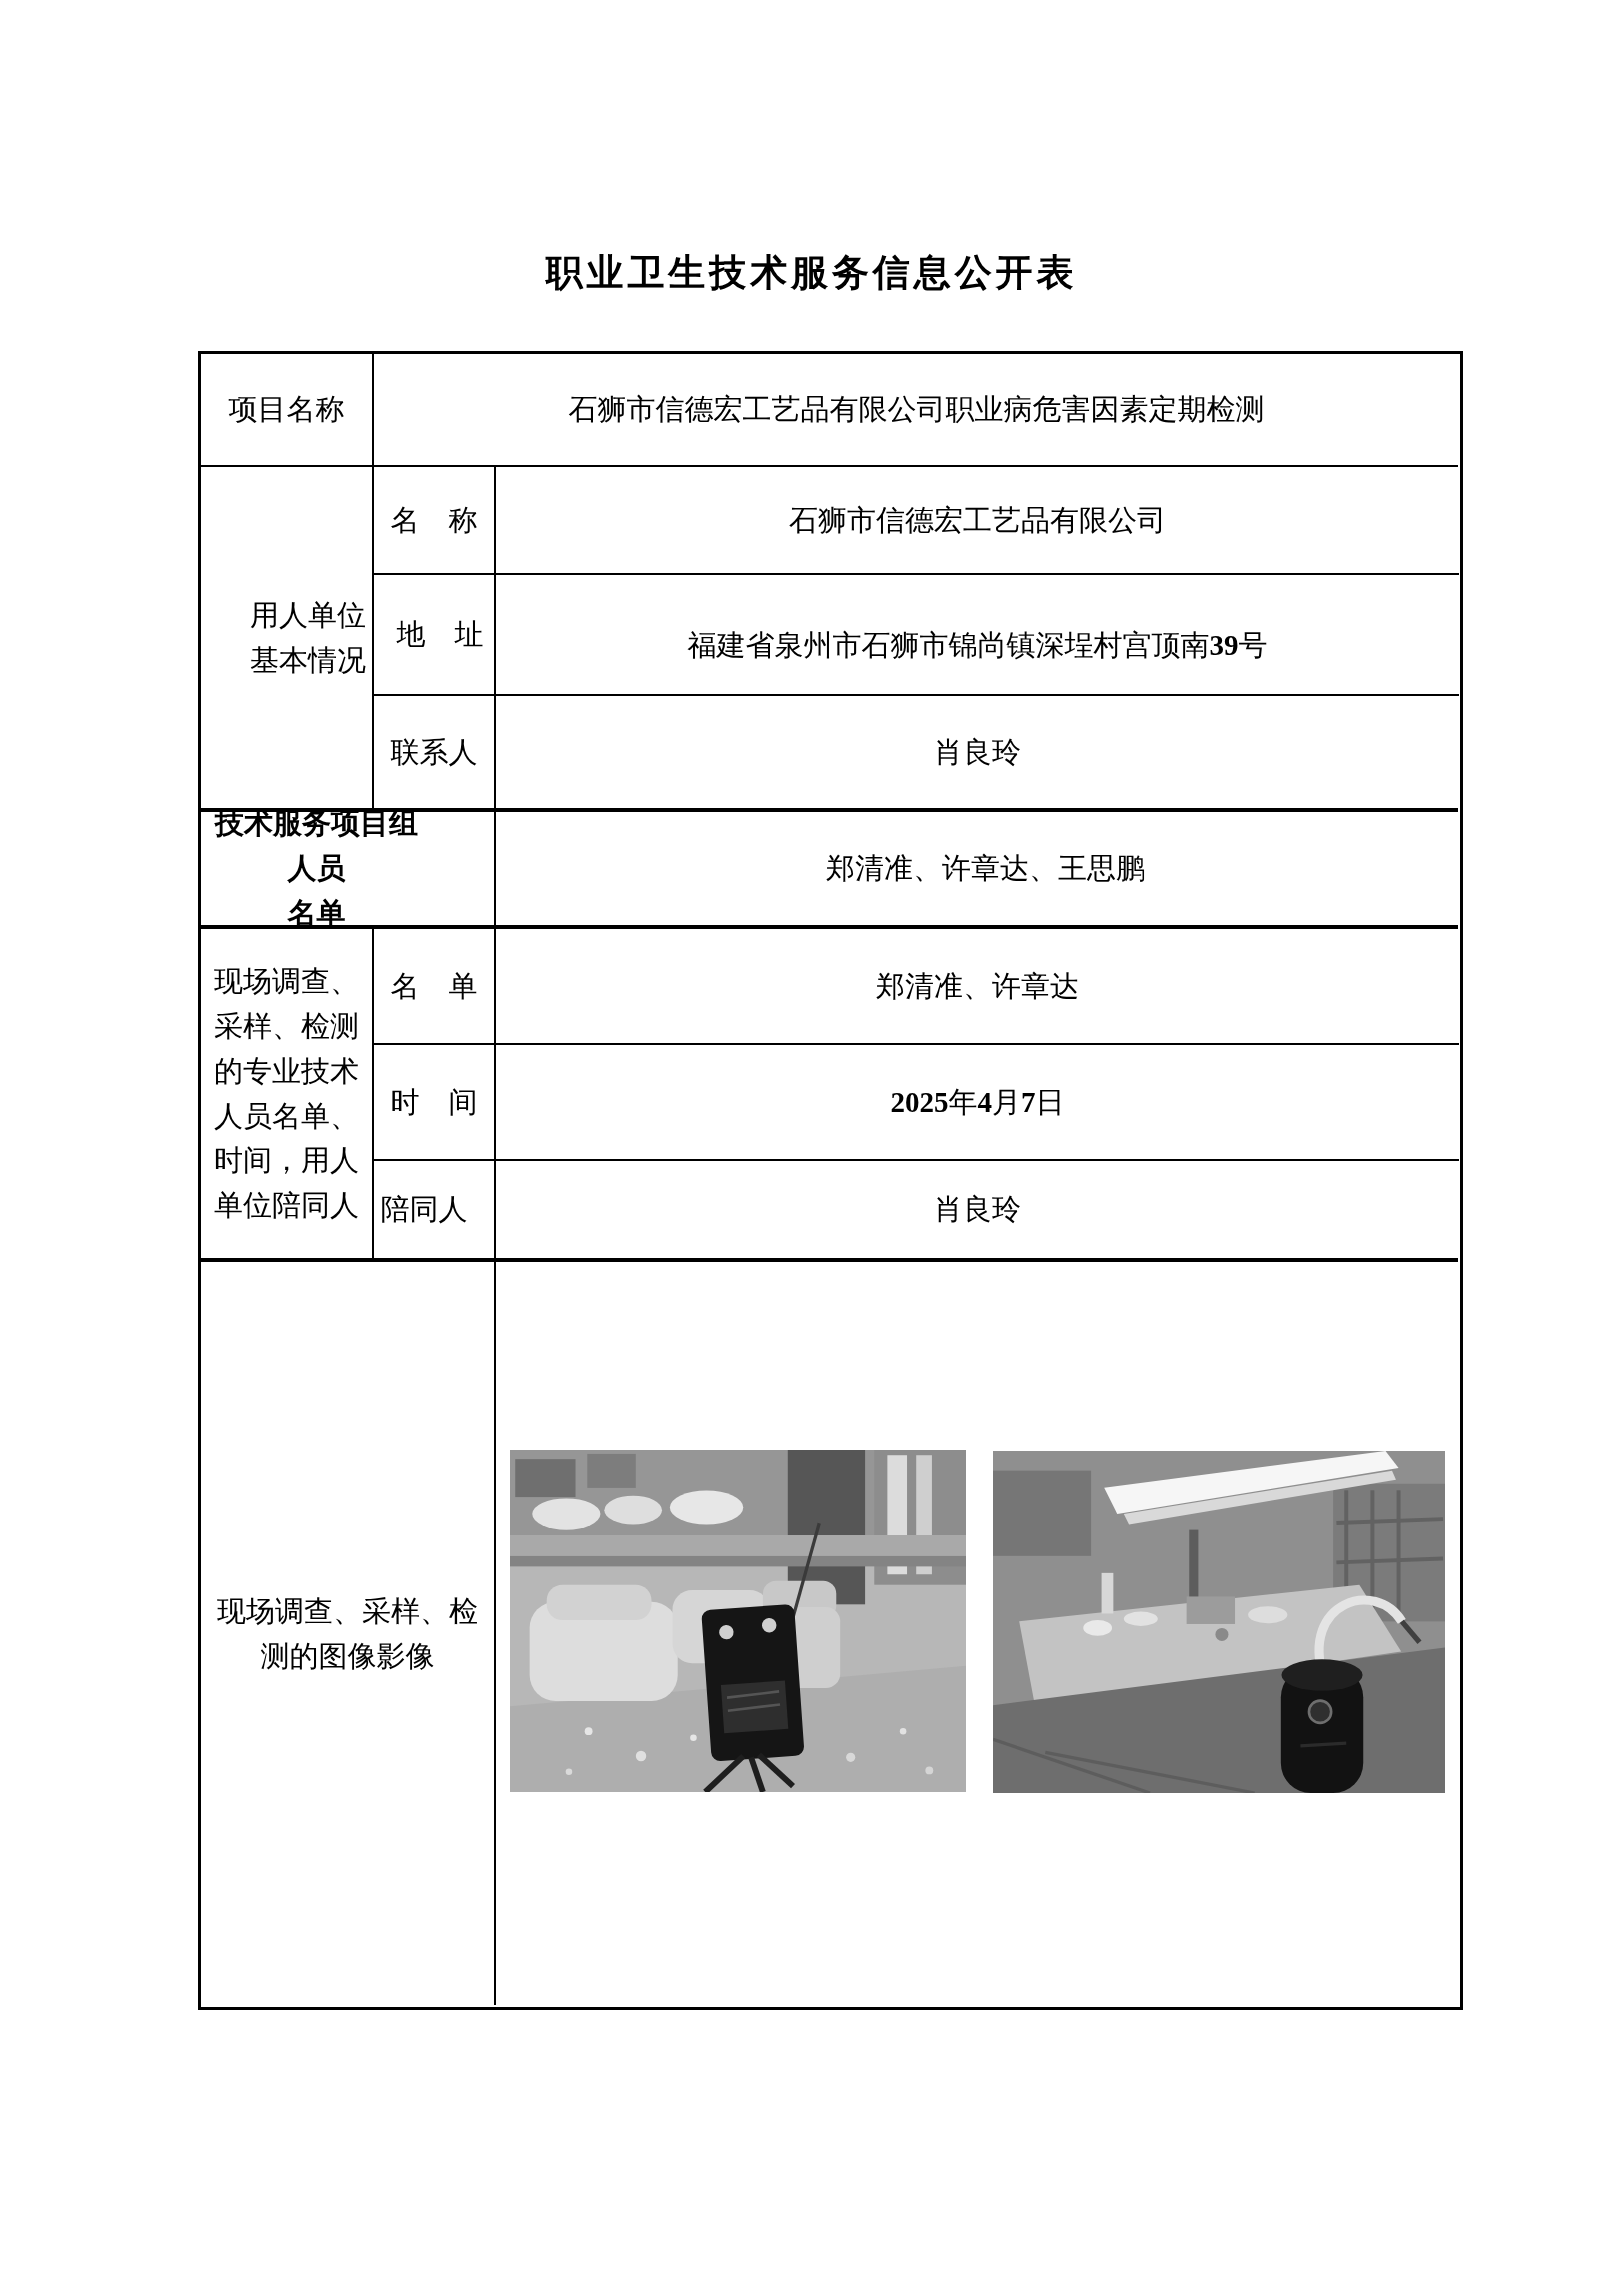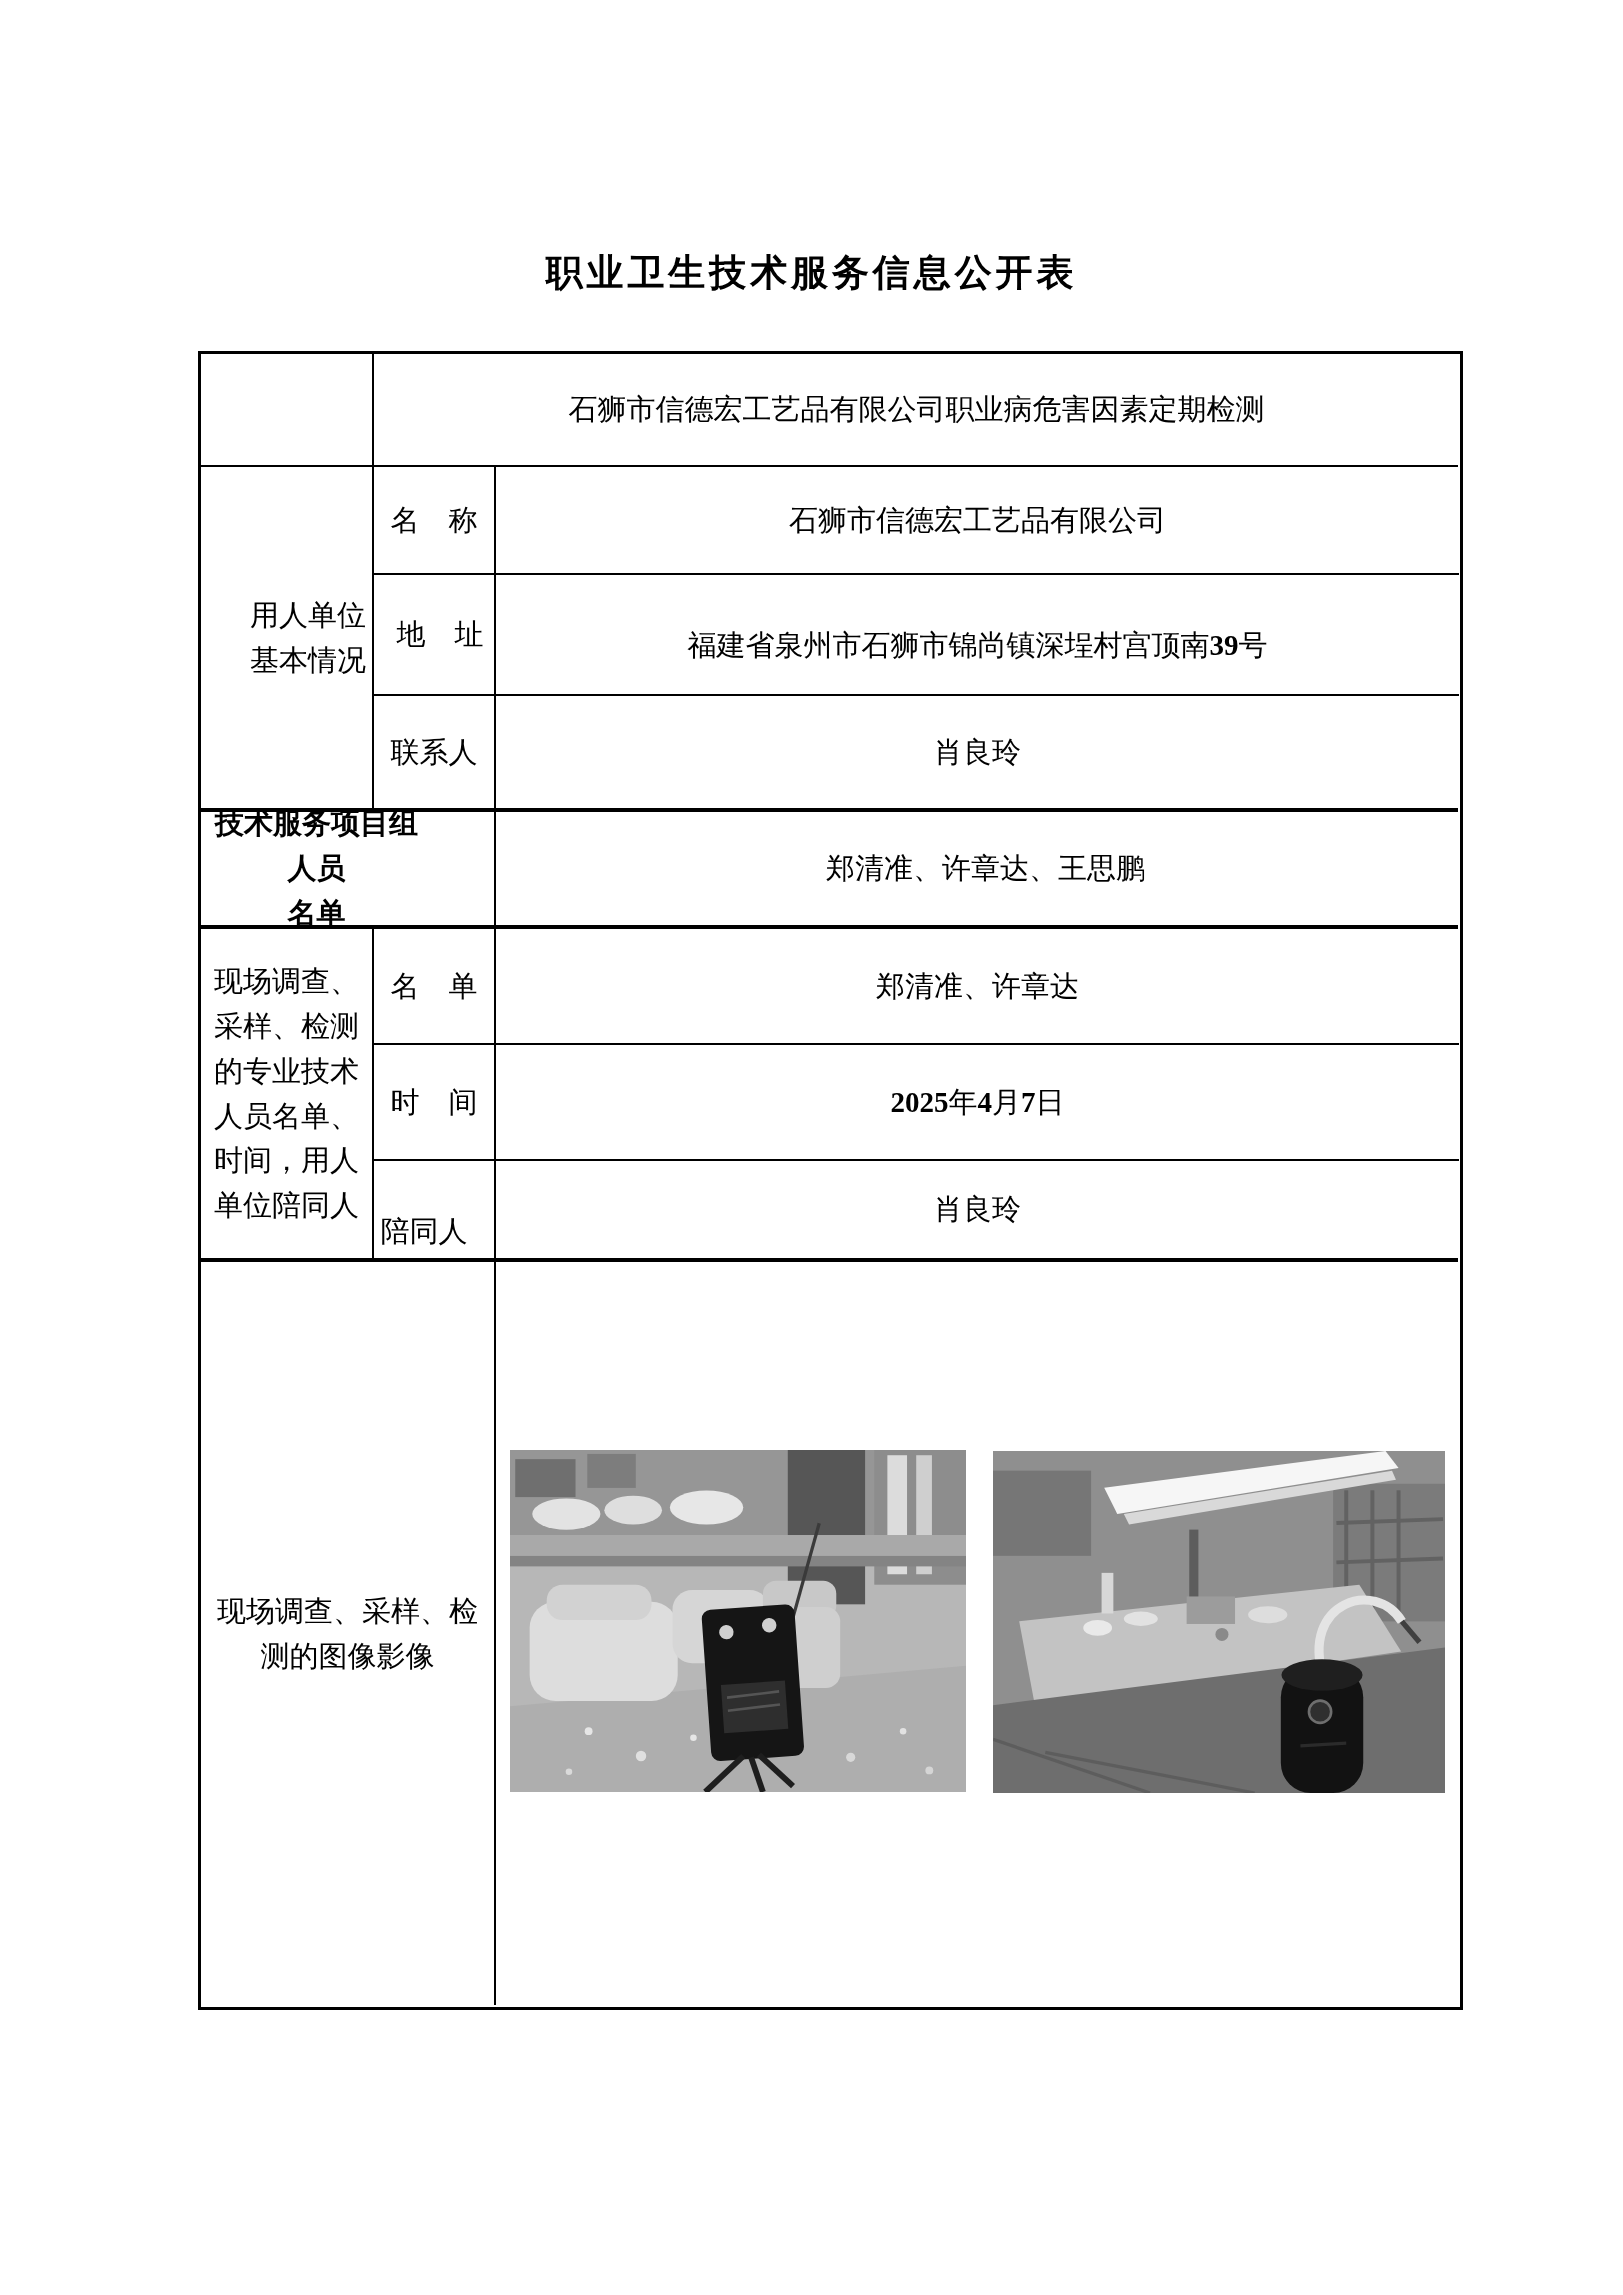--- a/index.html
+++ b/index.html
@@ -44,20 +44,21 @@
   <div class="ln" style="left:0;   top:454px;  width:1257px; height:3.9px;"></div>
   <div class="ln" style="left:0;   top:571px;  width:1257px; height:3.9px;"></div>
   <div class="ln" style="left:171px;top:689px; width:1087px; height:2px;"></div>
   <div class="ln" style="left:171px;top:805px; width:1087px; height:2px;"></div>
   <div class="ln" style="left:0;   top:904px; width:1257px; height:3.9px;"></div>
 
   <div class="ln" style="left:171px;top:0;      width:2px; height:458px;"></div>
   <div class="ln" style="left:171px;top:575px;  width:2px; height:333px;"></div>
   <div class="ln" style="left:293px;top:111px;  width:2px; height:1540px;"></div>
 
+  <div class="cell" style="left:0;top:0;width:171px;height:111px;">项目名称</div>
   <div class="cell" style="left:173px;top:0;width:1085px;height:111px;">石狮市信德宏工艺品有限公司职业病危害因素定期检测</div>
 
   <div class="cell" style="left:0;top:113px;width:185px;height:342px;padding-left:29px;">用人单位
 基本情况</div>
 
   <div class="cell" style="left:173px;top:113px;width:120px;height:107px;">名　称</div>
   <div class="cell" style="left:295px;top:113px;width:963px;height:107px;">石狮市信德宏工艺品有限公司</div>
 
   <div class="cell" style="left:173px;top:221px;width:132px;height:119px;">地　址</div>
   <div class="cell" style="left:295px;top:232px;width:963px;height:119px;"><span>福建省泉州市石狮市锦尚镇深埕村宫顶南 </span><span style="font-weight: bold;">39</span><span> 号</span></div>
@@ -75,21 +76,21 @@
 人员名单、
 时间，用人
 单位陪同人</div>
 
   <div class="cell" style="left:173px;top:575px;width:120px;height:114px;border-radius:15px;">名　单</div>
   <div class="cell" style="left:295px;top:575px;width:963px;height:114px;">郑清准、许章达</div>
 
   <div class="cell" style="left:173px;top:691px;width:120px;height:115px;">时　间</div>
   <div class="cell" style="left:295px;top:691px;width:963px;height:115px;"><span style="font-weight: bold;">2025</span><span> 年 </span><span style="font-weight: bold;">4</span><span> 月 </span><span style="font-weight: bold;">7</span><span> 日</span></div>
 
-  <div class="cell" style="left:173px;top:807px;width:100px;height:97px;margin-top:22px;">陪同人</div>
+  <div class="cell" style="left:173px;top:807px;width:100px;height:97px;">陪同人</div>
   <div class="cell" style="left:295px;top:807px;width:963px;height:97px;">肖良玲</div>
 
   <div class="cell" style="left:0;top:908px;width:293px;height:743px;">现场调查、采样、检
 测的图像影像</div>
 
   <div style="position:absolute;left:295px;top:908px;width:963px;height:743px;">
 
     <div class="photo-frame" style="left:13.7px;top:188px;width:456px;height:342px;">
       <svg viewBox="0 0 696 523" preserveAspectRatio="none">
         <rect x="0" y="0" width="696" height="523" fill="#b7b7b7"></rect>

